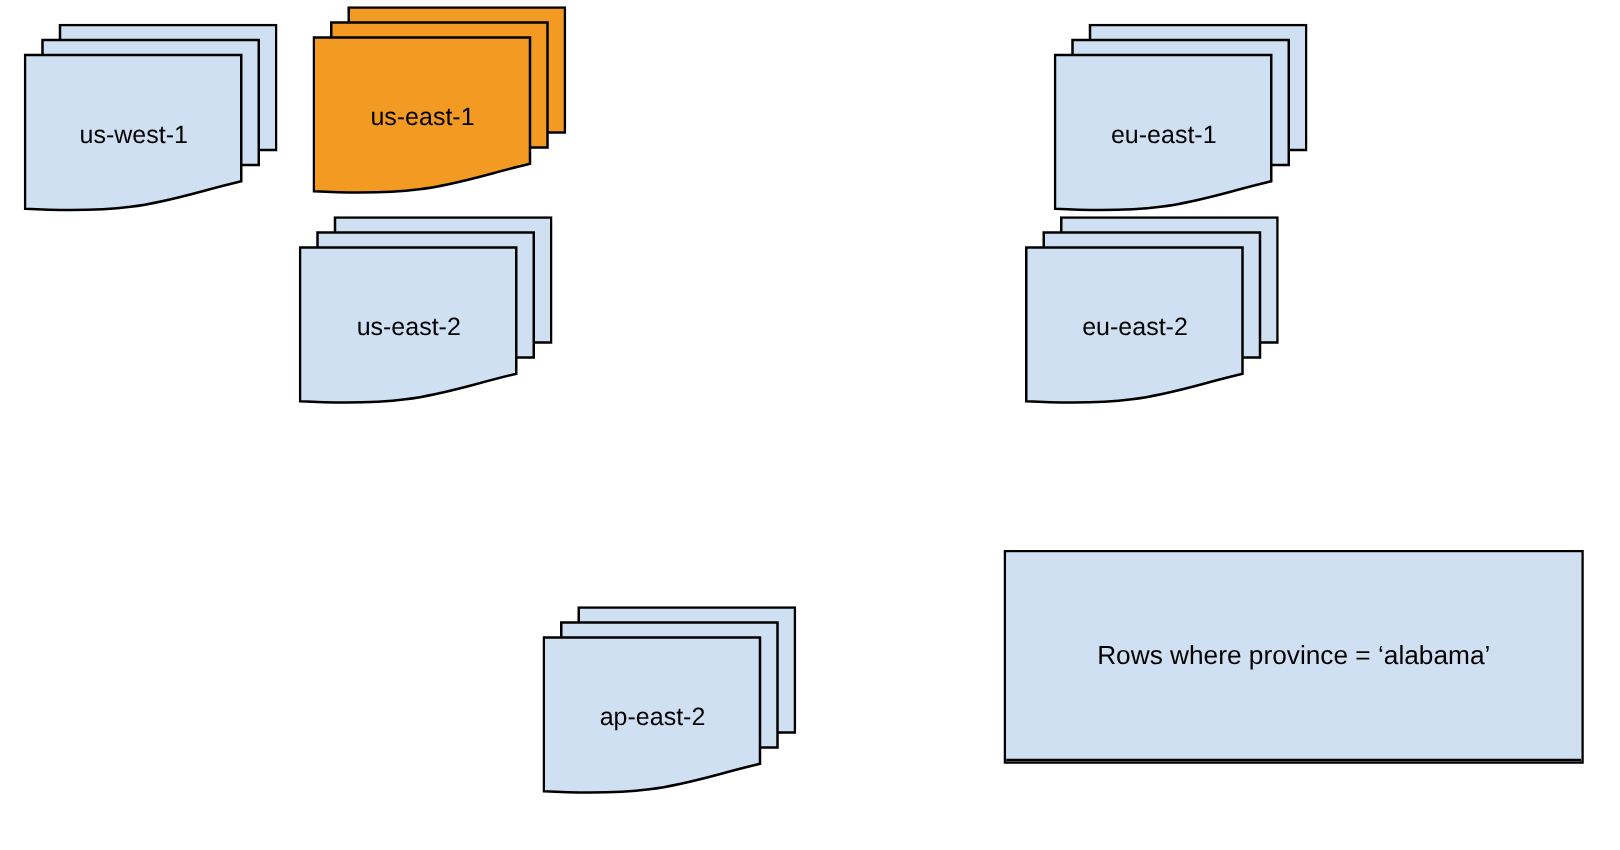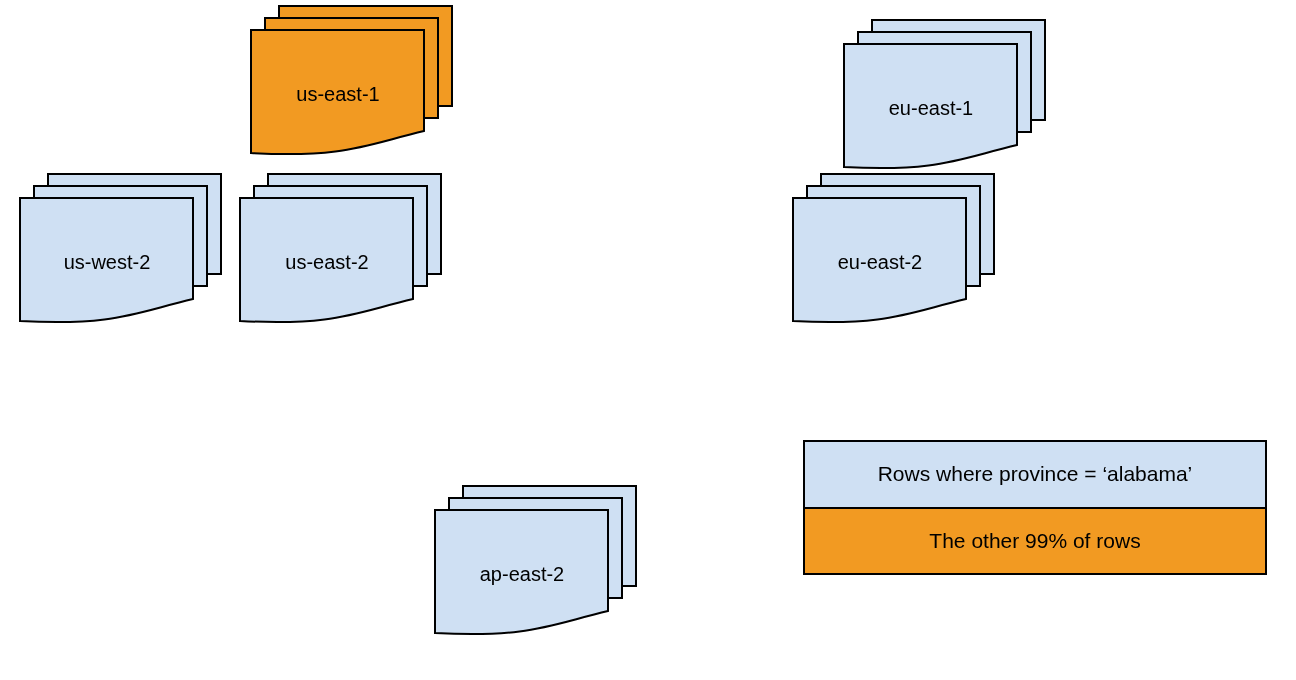--- a/index.html
+++ b/index.html
@@ -43,53 +43,50 @@
     color: #000000;
   }
   .legend-row:first-child {
     border-bottom: 2px solid #000000;
   }
 </style>
 </head>
 <body>
 
 <div id="canvas">
-  <div class="legend" style="left: 803px; top: 440px; width: 464px; height: 135px;">
+  <div class="legend" style="left: 803px; top: 440px; width: 464px; height: 171px;">
     <div class="legend-row" style="background: rgb(207, 224, 243);">
       <span>Rows where province = ‘alabama’</span>
     </div>
-    <div class="legend-row" style="background: rgb(242, 154, 34);">
-      <span>The other 99% of rows</span>
-    </div>
   </div>
+<div class="stack" style="left: 19px; top: 19px; z-index: 100;"><svg width="203" height="152" viewBox="0 0 203 152">
+        <rect x="29" y="1" width="173" height="100" fill="#CFE0F3" stroke="#000000" stroke-width="2"></rect>
+        <rect x="15" y="13" width="173" height="100" fill="#CFE0F3" stroke="#000000" stroke-width="2"></rect>
+        <path d="M1,25 L174,25 L174,126 C115,140 95,153 1,148 Z" fill="#CFE0F3" stroke="#000000" stroke-width="2" stroke-linejoin="miter"></path>
+        <text x="88" y="89" text-anchor="middle">us-west-1</text>
+      </svg></div>
     <div class="stack" style="left: 250px; top: 5px; z-index: 99;"><svg width="203" height="152" viewBox="0 0 203 152">
         <rect x="29" y="1" width="173" height="100" fill="#F29A22" stroke="#000000" stroke-width="2"></rect>
         <rect x="15" y="13" width="173" height="100" fill="#F29A22" stroke="#000000" stroke-width="2"></rect>
         <path d="M1,25 L174,25 L174,126 C115,140 95,153 1,148 Z" fill="#F29A22" stroke="#000000" stroke-width="2" stroke-linejoin="miter"></path>
         <text x="88" y="89" text-anchor="middle">us-east-1</text>
       </svg></div>
     <div class="stack" style="left: 843px; top: 19px; z-index: 97;"><svg width="203" height="152" viewBox="0 0 203 152">
         <rect x="29" y="1" width="173" height="100" fill="#CFE0F3" stroke="#000000" stroke-width="2"></rect>
         <rect x="15" y="13" width="173" height="100" fill="#CFE0F3" stroke="#000000" stroke-width="2"></rect>
         <path d="M1,25 L174,25 L174,126 C115,140 95,153 1,148 Z" fill="#CFE0F3" stroke="#000000" stroke-width="2" stroke-linejoin="miter"></path>
         <text x="88" y="89" text-anchor="middle">eu-east-1</text>
       </svg></div>
-    <div class="stack" style="left: 19px; top: 173px; z-index: 96;"><svg width="203" height="152" viewBox="0 0 203 152">
-        <rect x="29" y="1" width="173" height="100" fill="#CFE0F3" stroke="#000000" stroke-width="2"></rect>
-        <rect x="15" y="13" width="173" height="100" fill="#CFE0F3" stroke="#000000" stroke-width="2"></rect>
-        <path d="M1,25 L174,25 L174,126 C115,140 95,153 1,148 Z" fill="#CFE0F3" stroke="#000000" stroke-width="2" stroke-linejoin="miter"></path>
-        <text x="88" y="89" text-anchor="middle">us-west-2</text>
-      </svg></div>
     <div class="stack" style="left: 239px; top: 173px; z-index: 95;"><svg width="203" height="152" viewBox="0 0 203 152">
         <rect x="29" y="1" width="173" height="100" fill="#CFE0F3" stroke="#000000" stroke-width="2"></rect>
         <rect x="15" y="13" width="173" height="100" fill="#CFE0F3" stroke="#000000" stroke-width="2"></rect>
         <path d="M1,25 L174,25 L174,126 C115,140 95,153 1,148 Z" fill="#CFE0F3" stroke="#000000" stroke-width="2" stroke-linejoin="miter"></path>
         <text x="88" y="89" text-anchor="middle">us-east-2</text>
       </svg></div>
-    <div class="stack" style="left: 792px; top: 173px; z-index: 93;"><svg width="203" height="152" viewBox="0 0 203 152">
+    <div class="stack" style="left: 820px; top: 173px; z-index: 93;"><svg width="203" height="152" viewBox="0 0 203 152">
         <rect x="29" y="1" width="173" height="100" fill="#CFE0F3" stroke="#000000" stroke-width="2"></rect>
         <rect x="15" y="13" width="173" height="100" fill="#CFE0F3" stroke="#000000" stroke-width="2"></rect>
         <path d="M1,25 L174,25 L174,126 C115,140 95,153 1,148 Z" fill="#CFE0F3" stroke="#000000" stroke-width="2" stroke-linejoin="miter"></path>
         <text x="88" y="89" text-anchor="middle">eu-east-2</text>
       </svg></div>
     <div class="stack" style="left: 390px; top: 485px; z-index: 91; margin-left: 44px;"><svg width="203" height="152" viewBox="0 0 203 152">
         <rect x="29" y="1" width="173" height="100" fill="#CFE0F3" stroke="#000000" stroke-width="2"></rect>
         <rect x="15" y="13" width="173" height="100" fill="#CFE0F3" stroke="#000000" stroke-width="2"></rect>
         <path d="M1,25 L174,25 L174,126 C115,140 95,153 1,148 Z" fill="#CFE0F3" stroke="#000000" stroke-width="2" stroke-linejoin="miter"></path>
         <text x="88" y="89" text-anchor="middle">ap-east-2</text>

